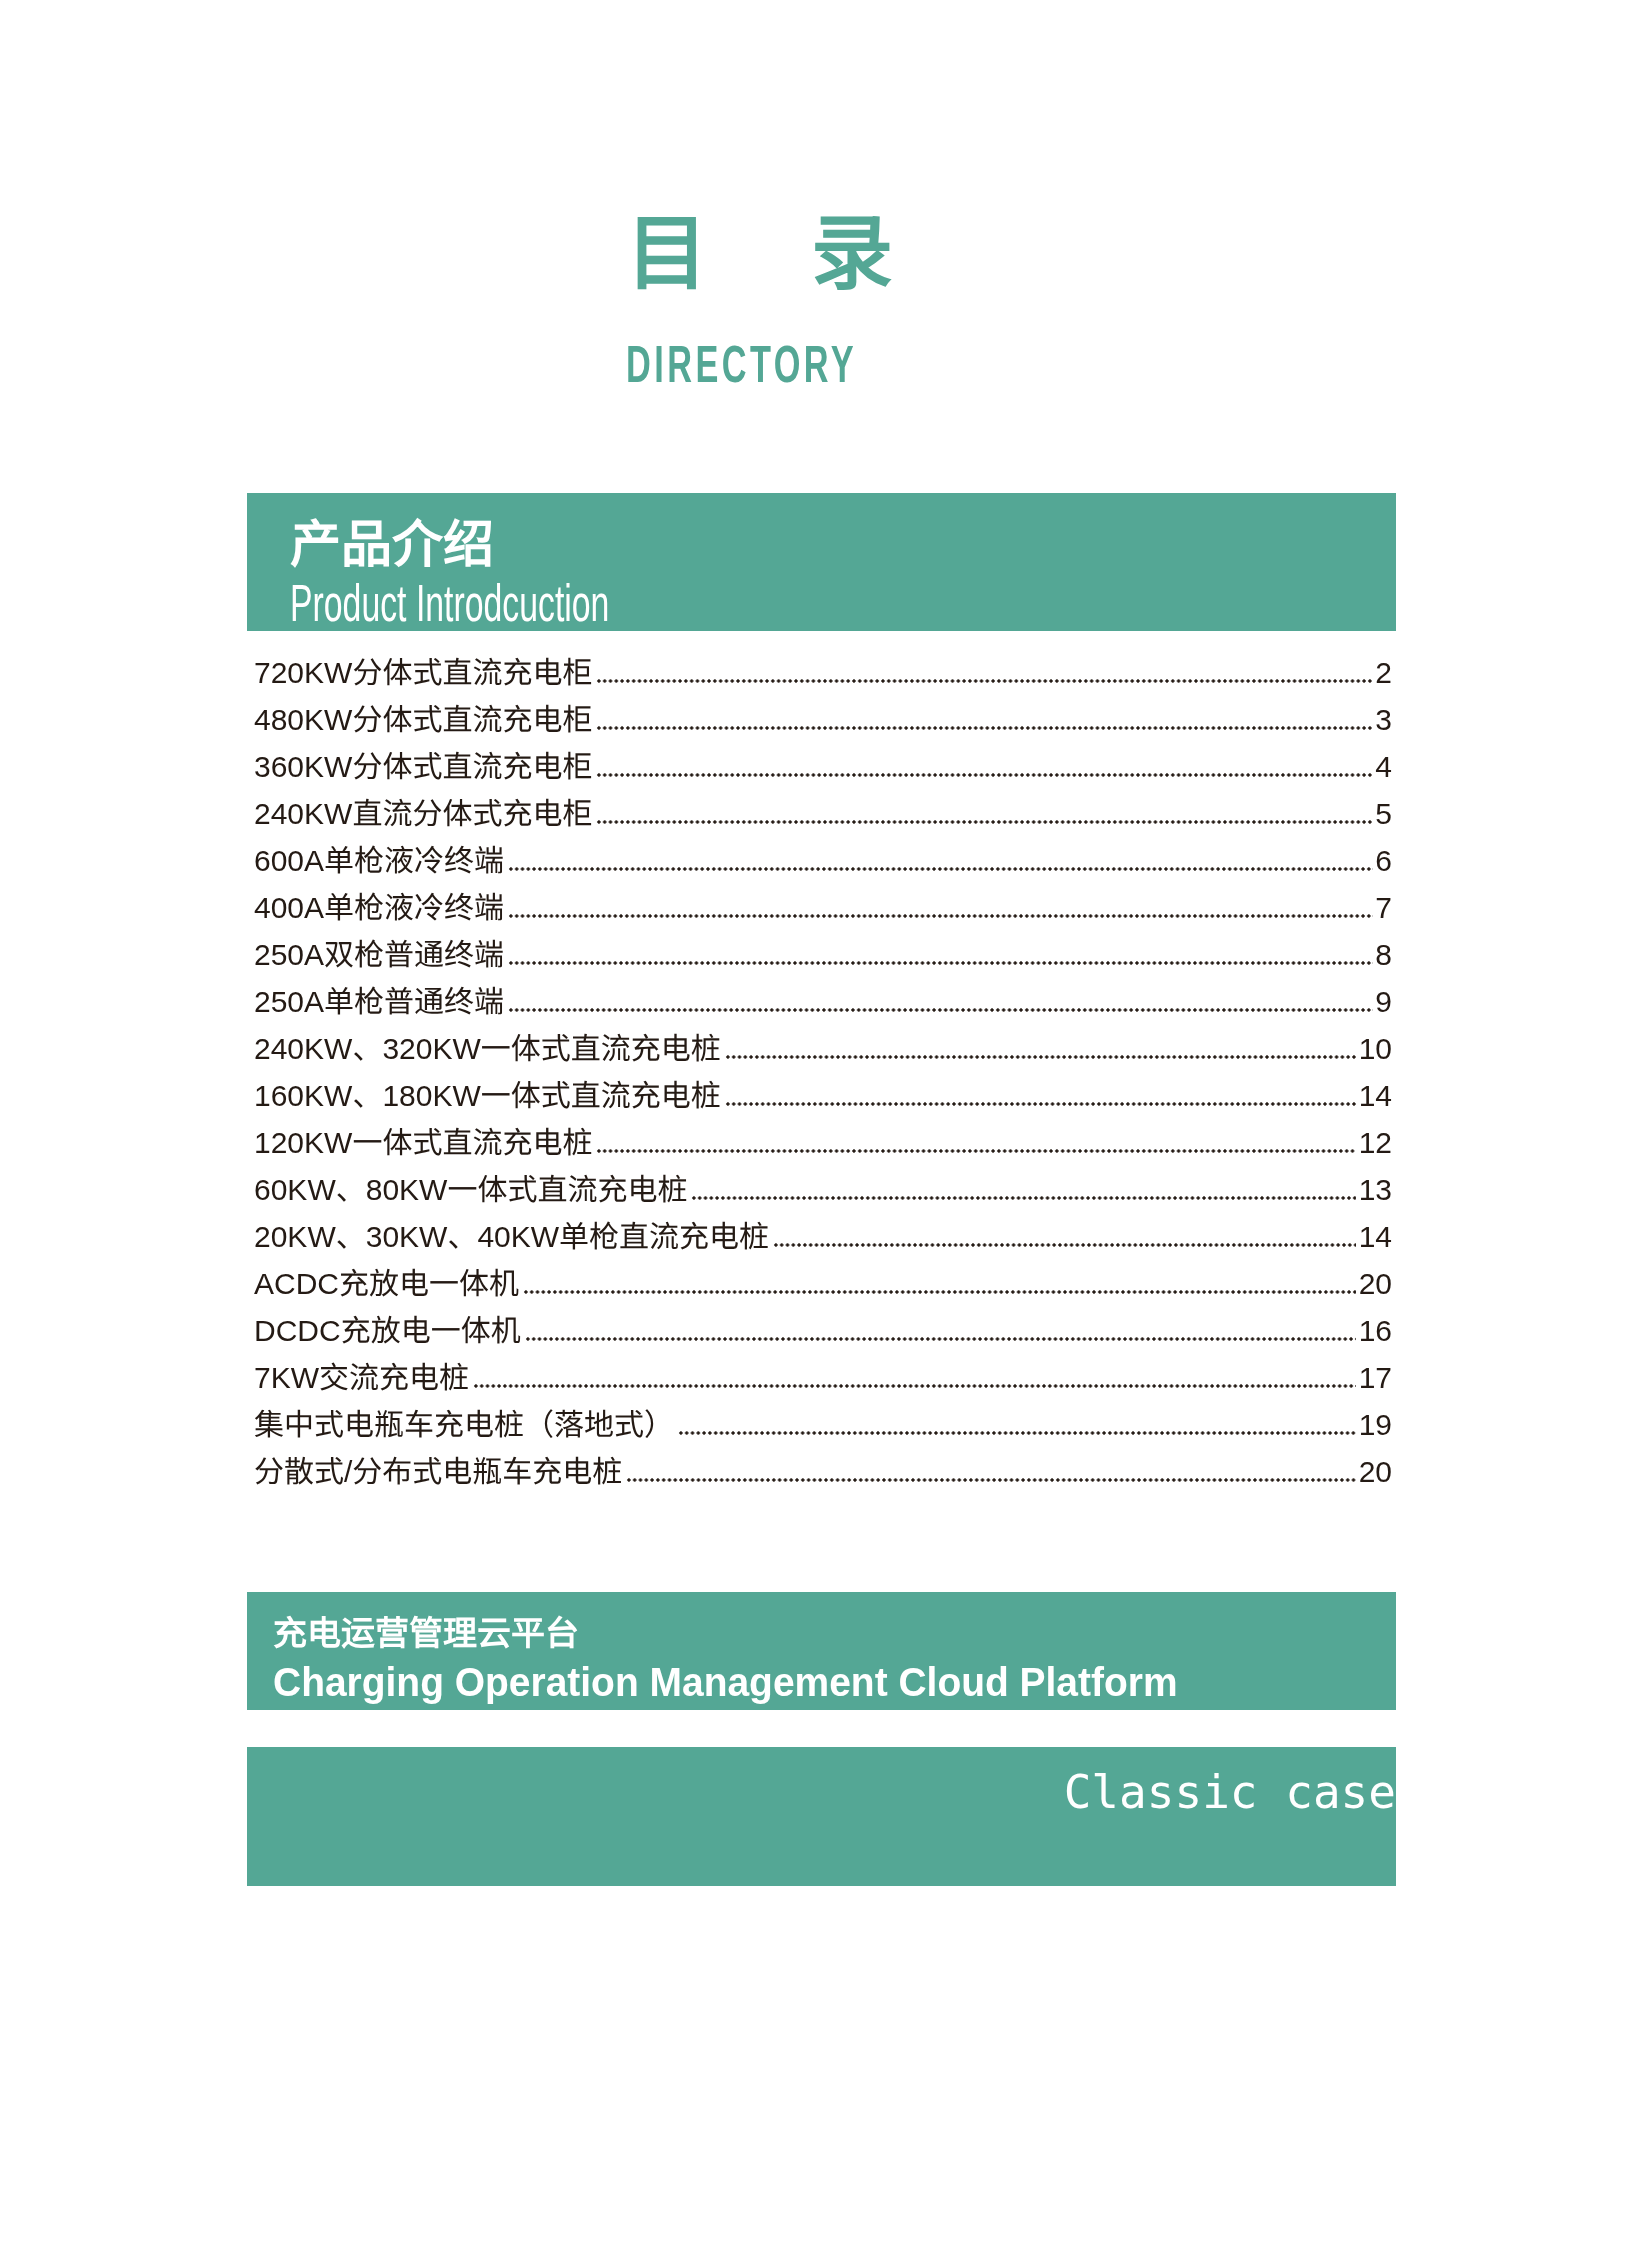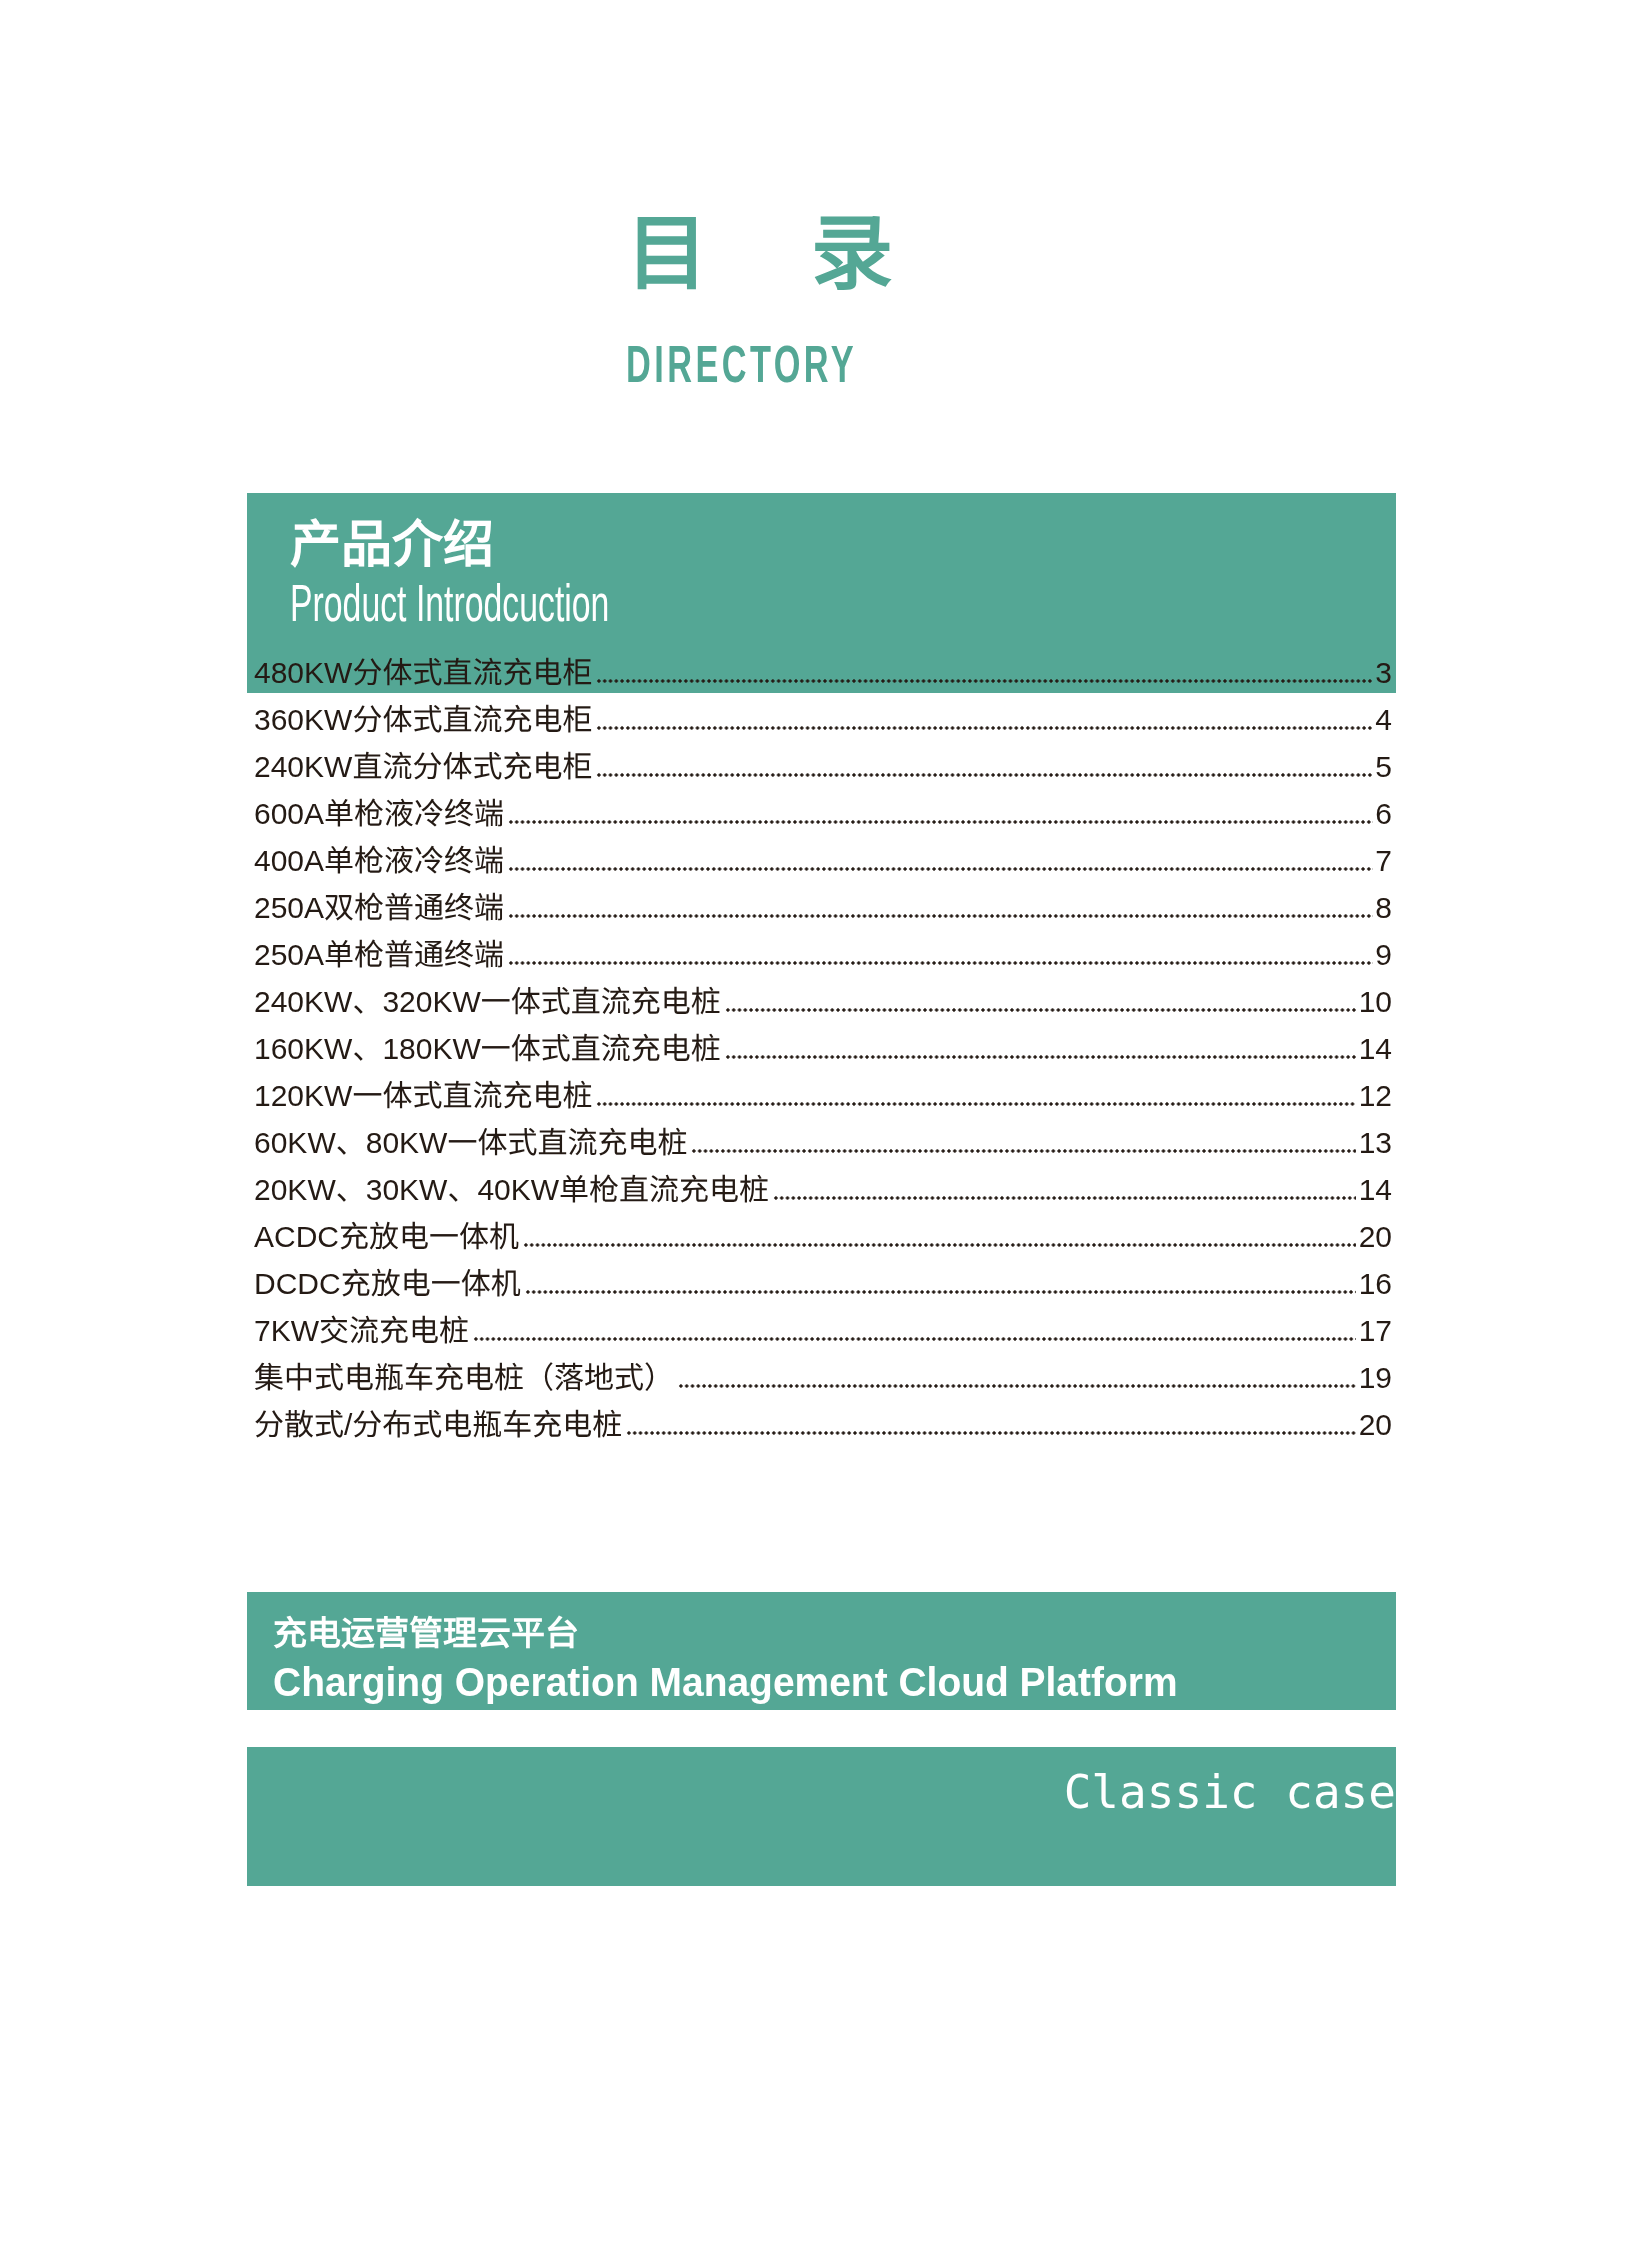--- a/index.html
+++ b/index.html
@@ -30,21 +30,21 @@
     color:var(--color-accent,#54a795);
   }
   
   .banner{
     position:absolute;left:247px;width:1149px;
     background:var(--color-accent,#54a795);
     color:#ffffff;box-sizing:border-box;
   }
   .banner .cn{font-weight:bold;white-space:nowrap;}
   .banner .en{transform-origin:left top;white-space:nowrap;}
-  .banner-1{top:493px;height:200px;padding:22px 0 0 43px;}
+  .banner-1{top:493px;height:138px;padding:22px 0 0 43px;}
   .banner-1 .cn{font-size:51px;line-height:59px;}
   .banner-1 .en{font-size:52px;font-weight:normal;line-height:58px;transform:scaleX(0.65);}
   .banner-2{top:1592px;height:118px;padding:15.7px 0 0 26px;}
   .banner-2 .cn{font-size:34px;line-height:51px;}
   .banner-2 .en{font-size:41px;font-weight:bold;line-height:46px;transform:scaleX(0.95);}
   .banner-3{top:1747px;height:139px;padding:17px 0 0 26px;}
   .banner-3 .cn{font-size:42px;line-height:54px;}
   .banner-3 .en{font-family:"DejaVu Sans Mono",monospace;font-size:46px;font-weight:normal;line-height:56px;text-align:right;}
   
   .toc{
@@ -75,20 +75,25 @@
     <span>录</span>
   </div>
   <div class="title-en">DIRECTORY</div>
 
   <div class="banner banner-1">
     <div class="cn">产品介绍</div>
     <div class="en">Product Introdcuction</div>
   </div>
 
   <div class="toc">
+    <div class="toc-row">
+      <span class="toc-label">720KW分体式直流充电柜</span>
+      <span class="toc-dots"></span>
+      <span class="toc-page">2</span>
+    </div>
     <div class="toc-row">
       <span class="toc-label">480KW分体式直流充电柜</span>
       <span class="toc-dots"></span>
       <span class="toc-page">3</span>
     </div>
     <div class="toc-row">
       <span class="toc-label">360KW分体式直流充电柜</span>
       <span class="toc-dots"></span>
       <span class="toc-page">4</span>
     </div>

